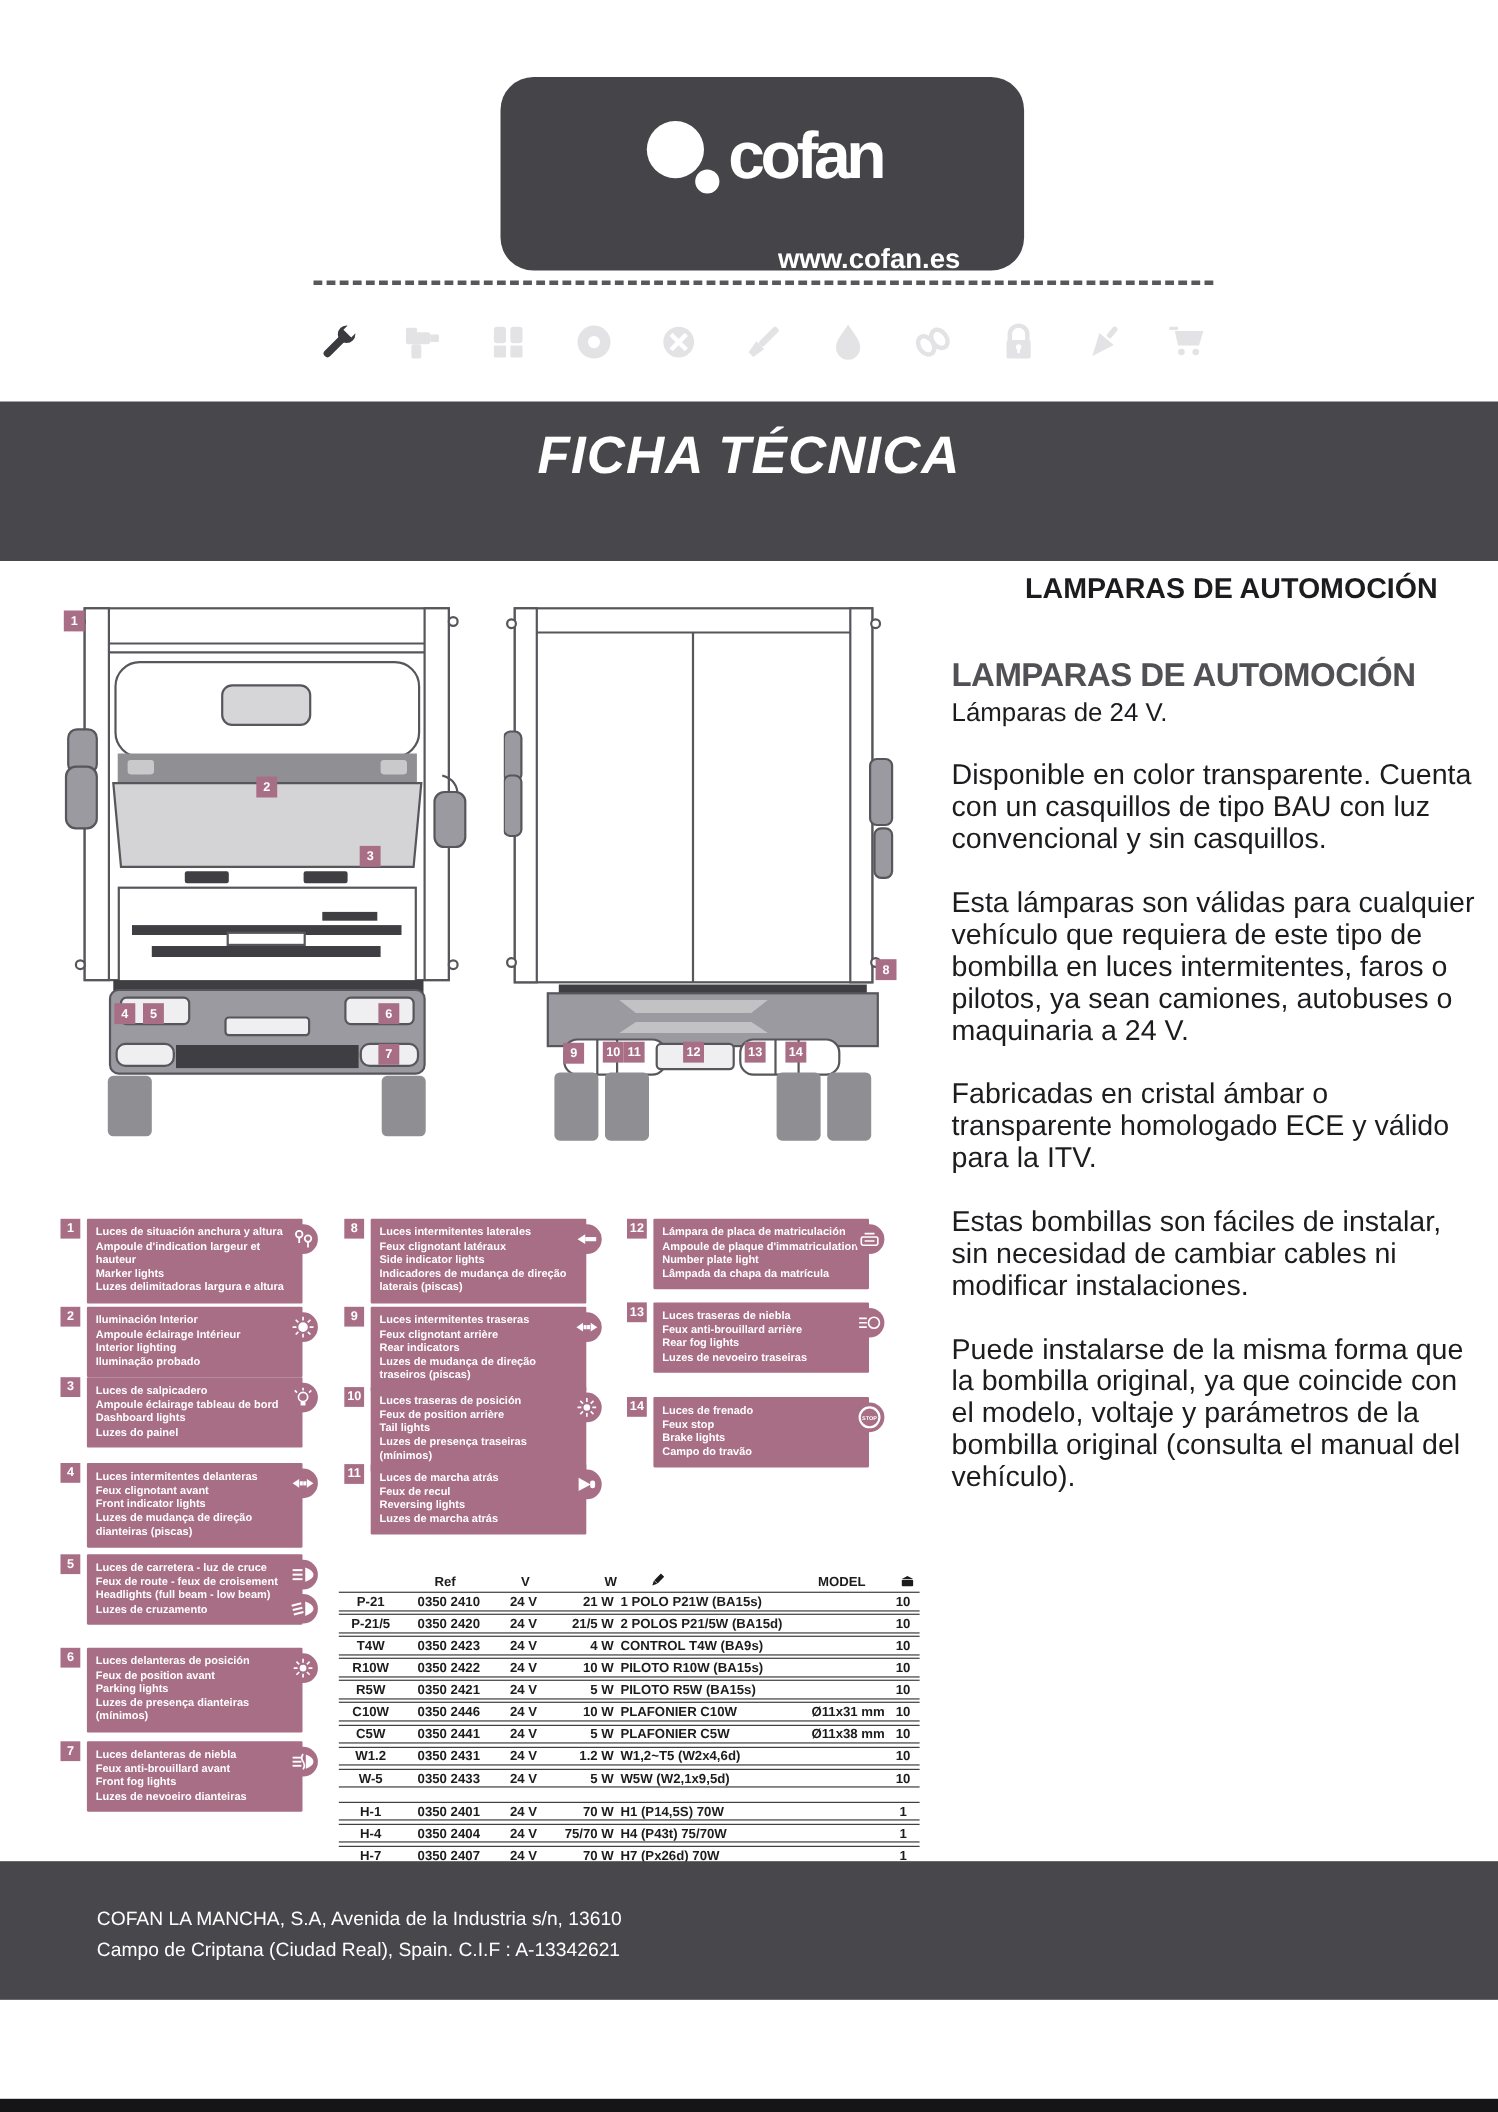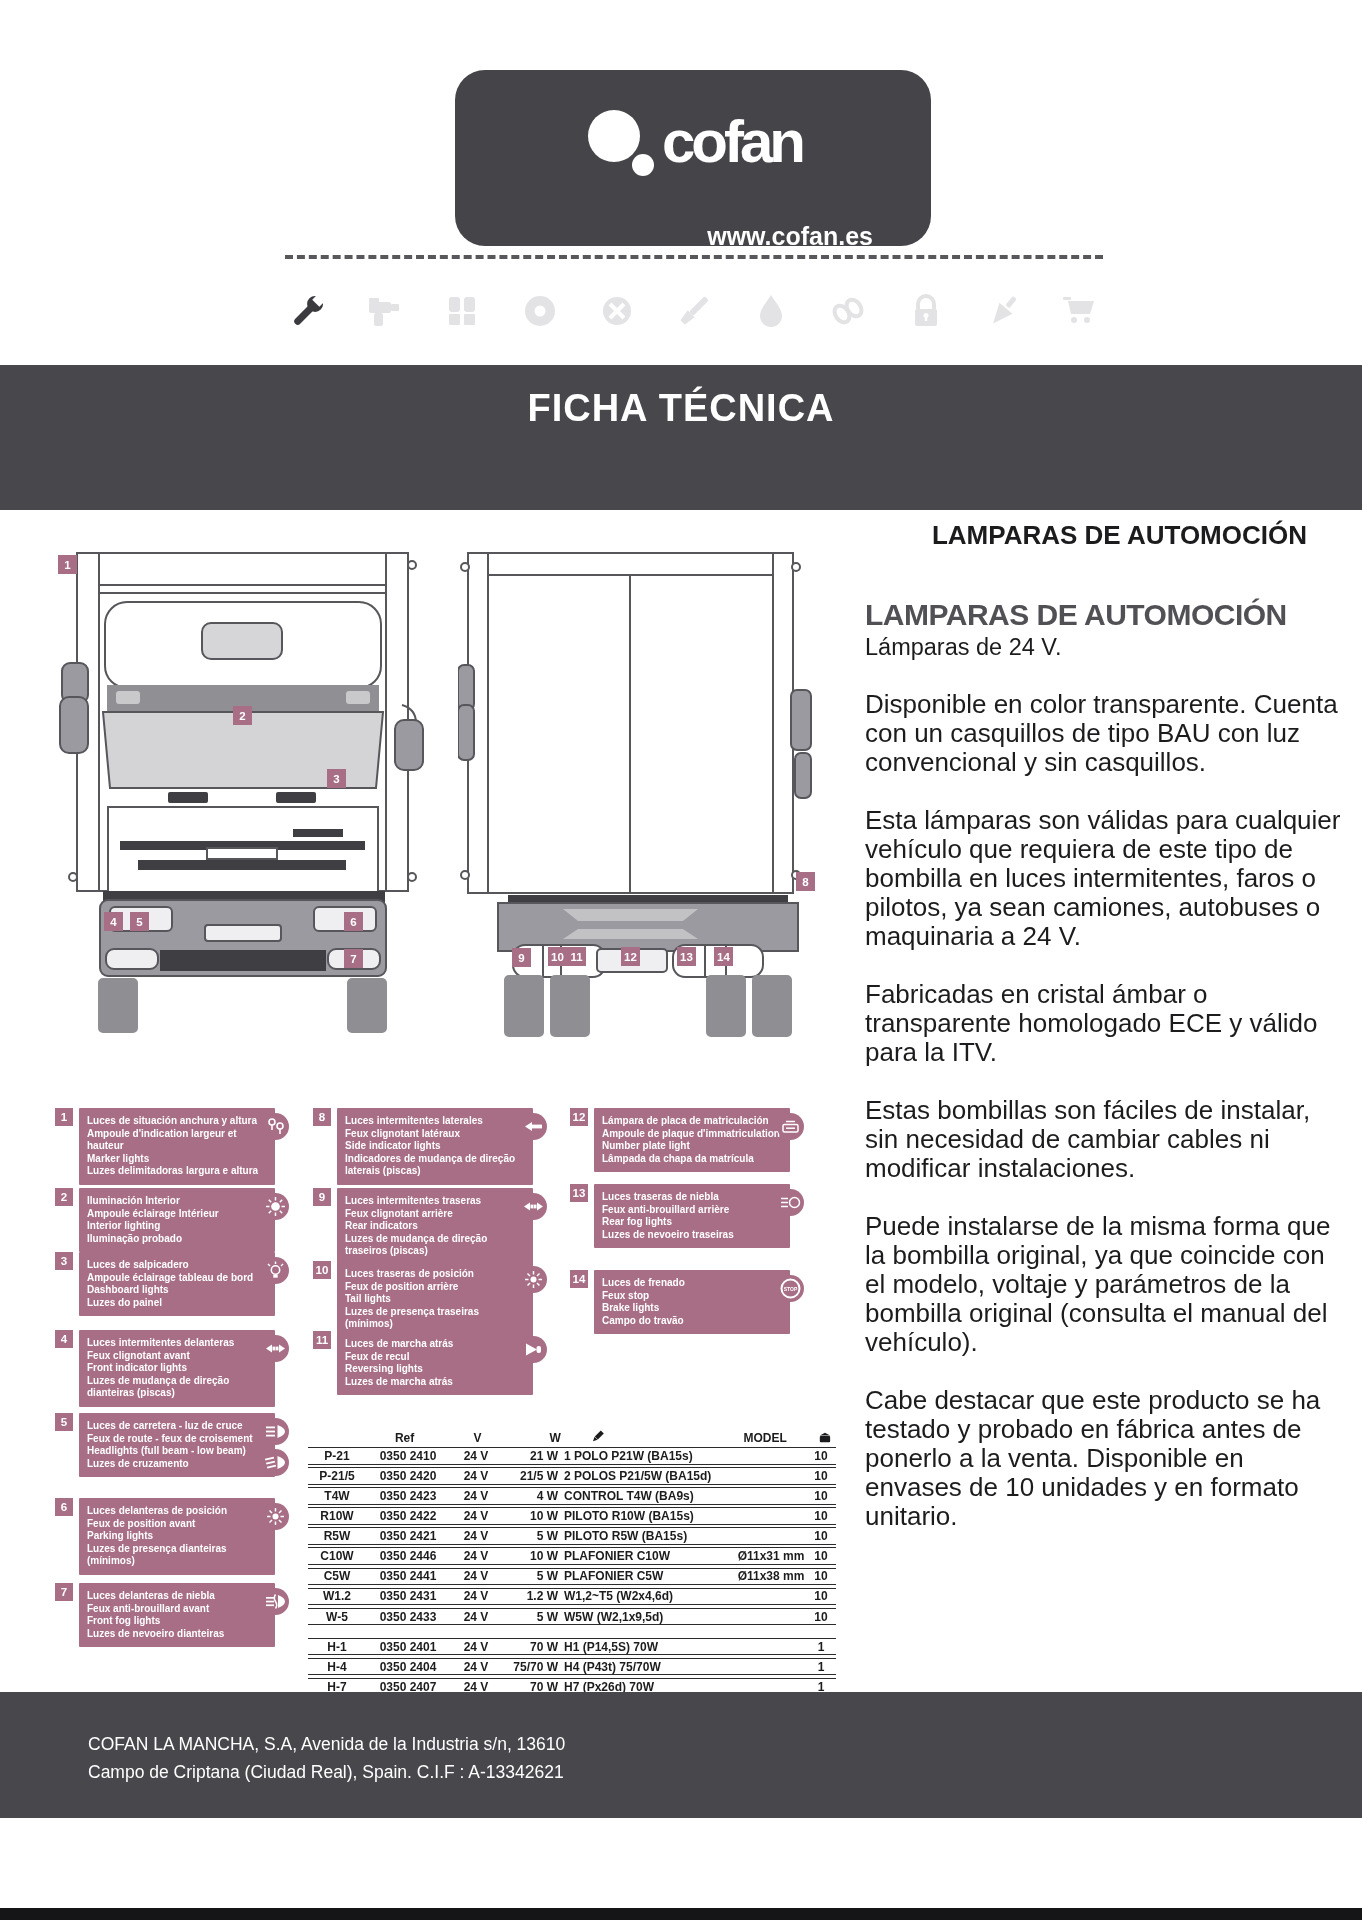--- a/index.html
+++ b/index.html
@@ -12,21 +12,21 @@
   .logo-mark .c1{position:absolute;left:4px;top:14px;width:52px;height:52px;background:#fff;border-radius:50%;}
   .logo-mark .c2{position:absolute;left:48px;top:58px;width:22px;height:22px;background:#fff;border-radius:50%;}
   .logo-word{color:#fff;font-size:60px;font-weight:bold;letter-spacing:-4px;line-height:.9;}
   .logo-site{position:absolute;right:58px;top:152px;color:#fff;font-size:25px;font-weight:bold;}
   
   .dashline{position:absolute;left:285px;top:255px;width:818px;border-top:4px dashed #58585c;}
   .toolbar{position:absolute;left:285px;top:280px;width:818px;height:62px;display:flex;justify-content:space-between;align-items:center;}
   .toolbar .ticon{width:46px;height:46px;display:flex;align-items:center;justify-content:center;}
   
   .band{position:absolute;left:0;top:365px;width:1362px;height:145px;background:#48484c;text-align:center;}
-  .band span{display:inline-block;margin-top:22px;color:#fff;font-size:38px;font-weight:bold;letter-spacing:1px;}
+  .band span{display:inline-block;margin-top:22px;color:#fff;font-size:48px;font-weight:bold;letter-spacing:1px;font-style:italic;}
   
   .truck{position:absolute;}
   .marker{position:absolute;min-width:19px;height:19px;padding:0 1px;background:#a86e85;color:#fff;
           font-size:11.5px;font-weight:bold;display:flex;align-items:center;justify-content:center;box-sizing:border-box;}
   
   .rightcol{position:absolute;left:865px;top:520px;width:482px;}
   .title-right{font-size:26px;font-weight:bold;text-align:right;padding-right:40px;}
   .heading{margin-top:47px;font-size:30px;font-weight:bold;color:#515155;letter-spacing:-.5px;}
   .sub{font-size:23.5px;margin-top:2px;}
   .para{font-size:26px;line-height:29px;margin-top:29px;}
@@ -266,21 +266,20 @@
   <div class="rightcol">
     <div class="title-right">LAMPARAS DE AUTOMOCIÓN</div>
     <div class="heading">LAMPARAS DE AUTOMOCIÓN</div>
     <div class="sub">Lámparas de 24 V.</div>
     <div id="paras">
         <div class="para">Disponible en color transparente. Cuenta con un casquillos de tipo BAU con luz convencional y sin casquillos.</div>
         <div class="para">Esta lámparas son válidas para cualquier vehículo que requiera de este tipo de bombilla en luces intermitentes, faros o pilotos, ya sean camiones, autobuses o maquinaria a 24 V.</div>
         <div class="para">Fabricadas en cristal ámbar o transparente homologado ECE y válido para la ITV.</div>
         <div class="para">Estas bombillas son fáciles de instalar, sin necesidad de cambiar cables ni modificar instalaciones.</div>
         <div class="para">Puede instalarse de la misma forma que la bombilla original, ya que coincide con el modelo, voltaje y parámetros de la bombilla original (consulta el manual del vehículo).</div>
-        <div class="para">Cabe destacar que este producto se ha testado y probado en fábrica antes de ponerlo a la venta. Disponible en envases de 10 unidades y en formato unitario.</div>
       </div>
   </div>
 
   <div id="legend">
       <div class="lg-item" style="left: 55px; top: 1108px;">
         <div class="lg-badge">1</div>
         <div class="lg-box">
           <div>Luces de situación anchura y altura</div>
           <div>Ampoule d'indication largeur et hauteur</div>
           <div>Marker lights</div>

